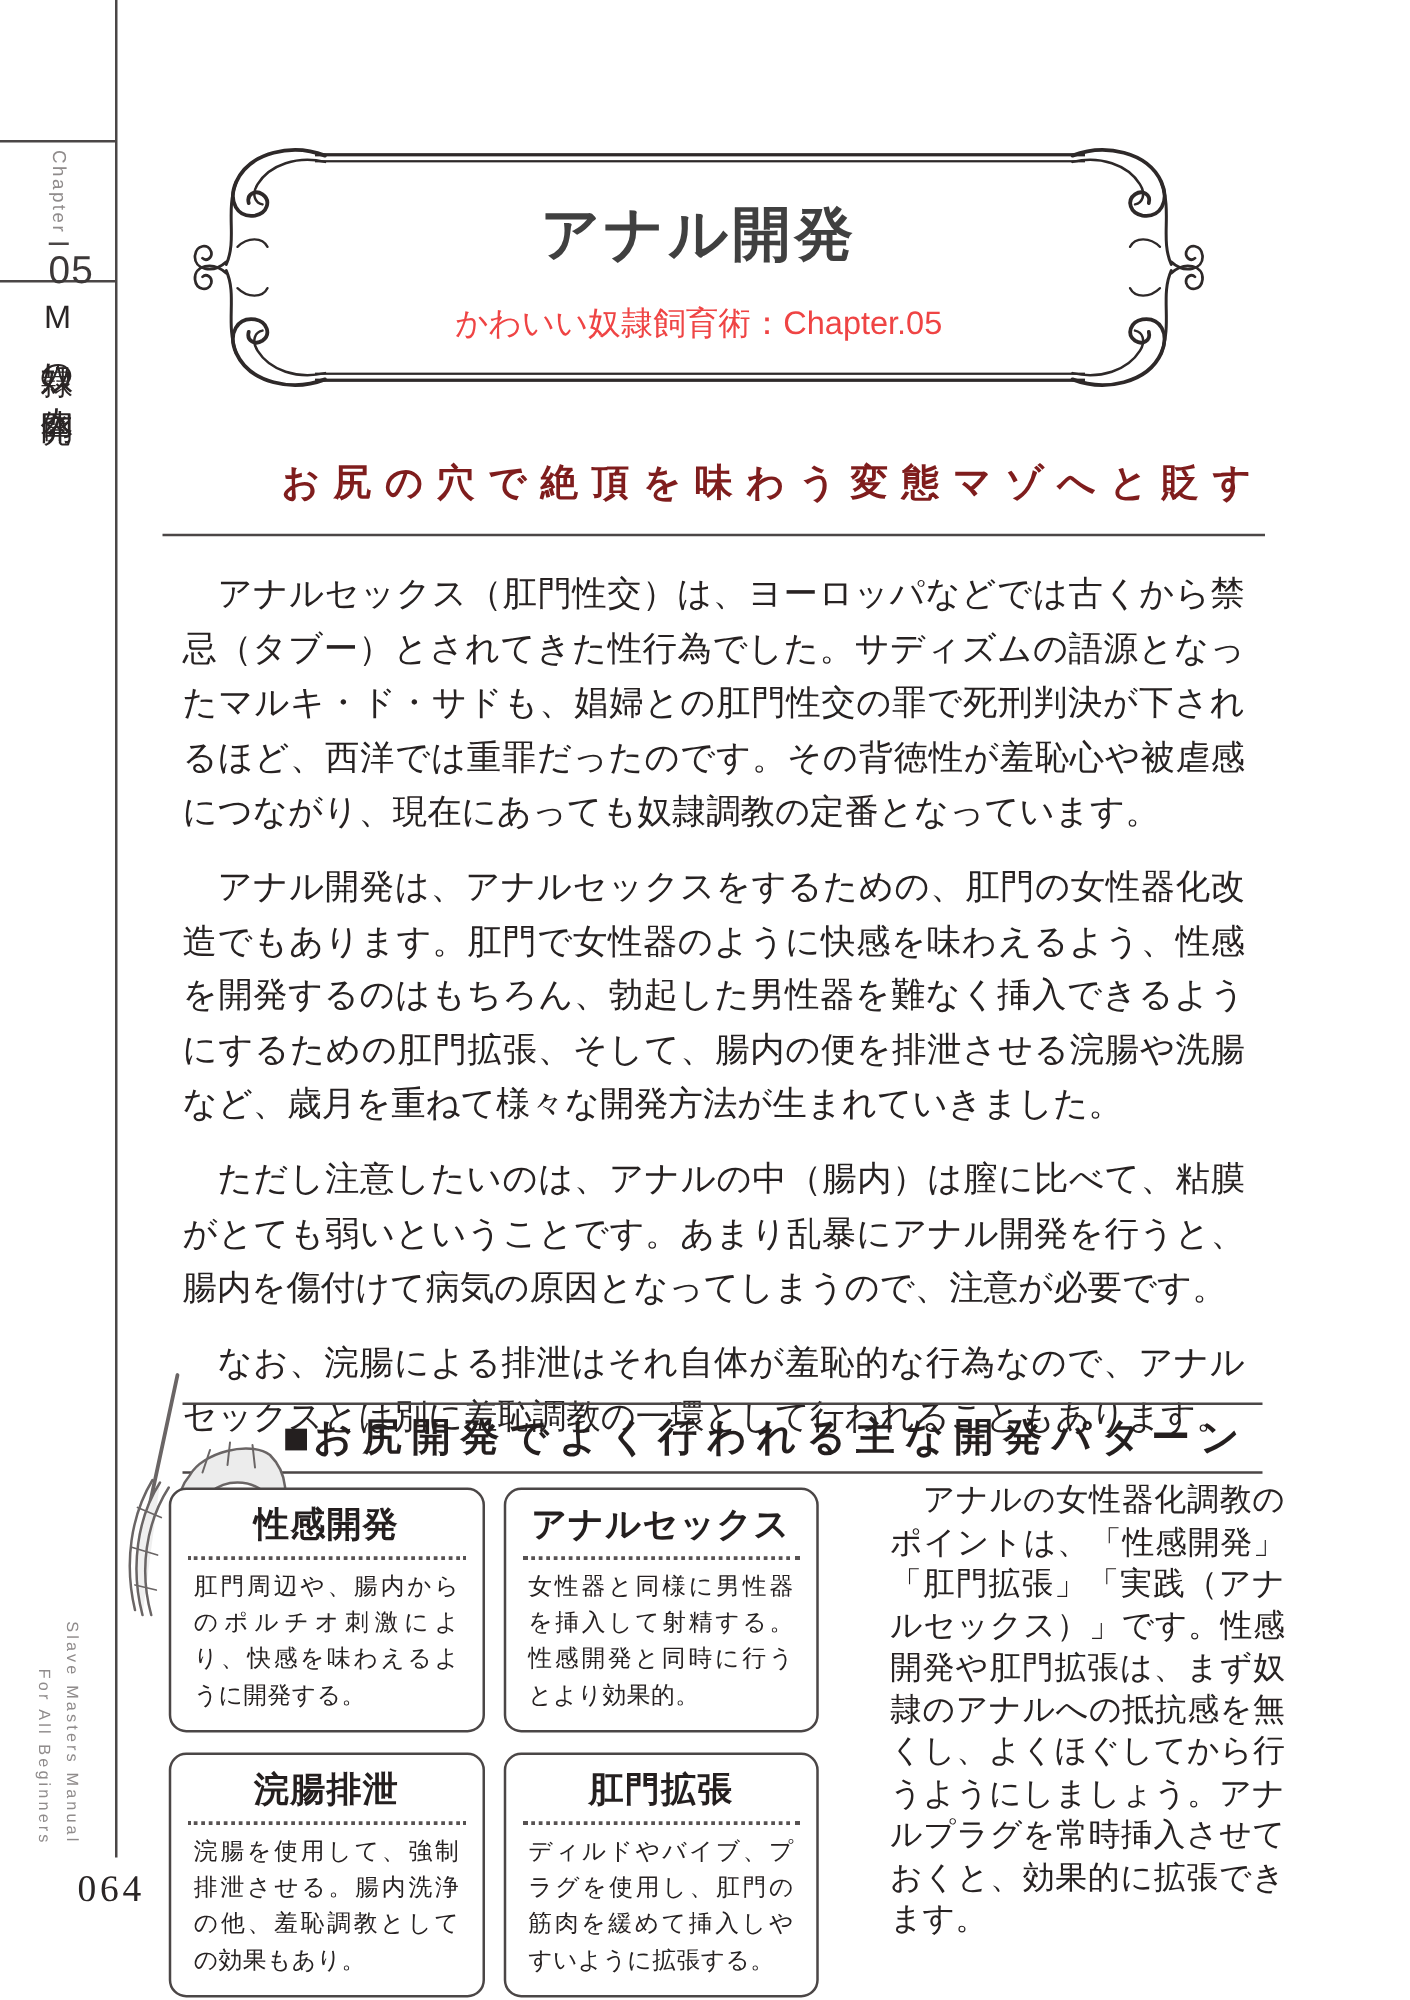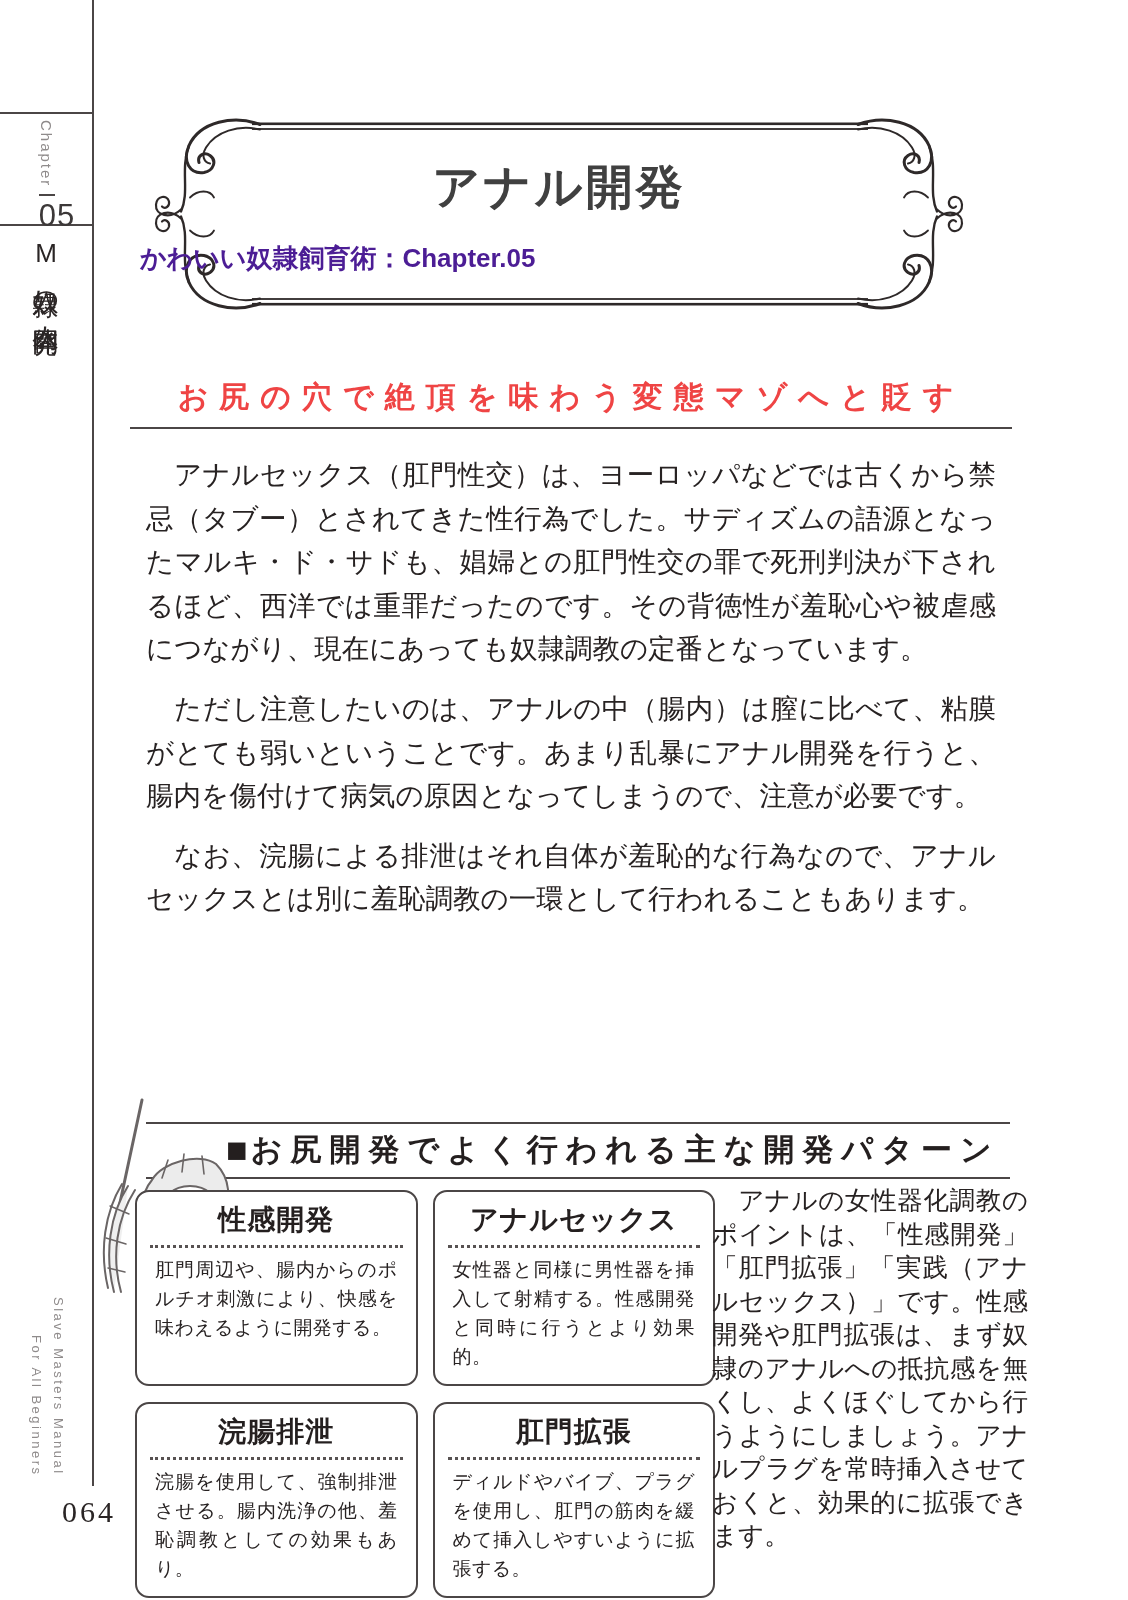--- a/index.html
+++ b/index.html
@@ -22,38 +22,38 @@
   .chapter-title-v .vtxt{writing-mode:vertical-rl;text-orientation:upright;font-size:26px;letter-spacing:2px;color:#2a2525;}
   .series-v{left:0;top:1268px;width:93px;height:212px;display:flex;justify-content:center;}
   .series-cols{writing-mode:vertical-rl;height:208px;text-align:end;color:#8f8b8b;font-size:13px;letter-spacing:2.5px;}
   .series-cols div{line-height:22px;}
   .pageno{left:62px;top:1495px;font-family:"Liberation Serif","DejaVu Serif",serif;font-size:30px;letter-spacing:3px;color:#2a2525;}
   
   .frame{left:140px;top:110px;width:838px;height:208px;}
   .frame svg{position:absolute;left:0;top:0;}
   .frame-title{position:absolute;left:0;right:0;top:46px;text-align:center;
     font-size:47px;font-weight:800;letter-spacing:3px;color:#404040;}
-  .frame-sub{position:absolute;left:0;right:0;top:131px;font-size:26px;color:#4c1d95;font-weight:bold;}
+  .frame-sub{position:absolute;left:0;right:0;top:131px;text-align:center;font-size:26px;color:#ef4444;}
   
-  .sec-head{left:130px;top:366px;width:882px;text-align:center;
+  .sec-head{left:130px;top:366px;width:882px;text-align:right;
     font-family:"Liberation Serif","DejaVu Serif",serif;font-weight:700;
-    font-size:30px;letter-spacing:11px;color:#ef4444;white-space:nowrap;margin-top:11px;}
+    font-size:30px;letter-spacing:11px;color:#7f1d1d;white-space:nowrap;}
   .sec-rule{left:130px;top:427px;width:882px;height:2px;background:#4b4646;}
   .bodytext{left:130px;top:437px;width:882px;font-size:27.5px;line-height:43.6px;
     text-align:justify;color:#272222;}
   .bodytext p{margin:16px;}
   
   .pat-rule-t{left:146px;top:1122px;width:864px;height:2px;}
   .pat-rule-b{left:146px;top:1177px;width:864px;height:2px;}
   .pat-head{left:226px;top:1129px;display:flex;align-items:center;
     font-family:"Liberation Serif","DejaVu Serif",serif;font-weight:700;color:#241f1f;white-space:nowrap;}
   .pat-bullet{font-size:36px;line-height:1;margin-right:3px;font-family:"Liberation Sans",sans-serif;}
   .pat-title{font-size:31px;letter-spacing:8px;}
   .mascot{left:98px;top:1094px;width:152px;height:260px;}
-  .grid{left:135px;top:1190px;width:580px;display:grid;grid-template-columns:1fr 1fr;column-gap:15px;row-gap:16px;}
+  .grid{left:135px;top:1190px;width:520px;display:grid;grid-template-columns:1fr 1fr;column-gap:15px;row-gap:16px;}
   .pbox{border:2.5px solid #4b4646;border-radius:14px;padding:9px 13px 8px;background:#ffffff;}
   .pbox h3{margin:0;text-align:center;font-size:28px;font-weight:700;color:#241f1f;letter-spacing:1px;}
   .pbox .dots{border:none;border-bottom:3px dotted #575252;margin:6px 0 7px;}
   .pbox p{margin:5px;font-size:19px;line-height:29px;text-align:justify;color:#272222;letter-spacing:0.4px;}
   .sidenote{left:712px;top:1184px;width:316px;font-size:25.5px;line-height:33.5px;
     text-align:justify;color:#272222;margin:0;}
   svg .ln{stroke:#2e2929;fill:none;stroke-linecap:round;}
 </style>
 </head>
 <body>
@@ -114,20 +114,21 @@
   </svg>
   <div class="frame-title">アナル開発</div>
   <div class="frame-sub">かわいい奴隷飼育術：Chapter.05</div>
 </div>
 
 <div class="abs sec-head">お尻の穴で絶頂を味わう変態マゾへと貶す</div>
 <div class="abs sec-rule"></div>
 
 <div class="abs bodytext">
   <p>　アナルセックス（肛門性交）は、ヨーロッパなどでは古くから禁忌（タブー）とされてきた性行為でした。サディズムの語源となったマルキ・ド・サドも、娼婦との肛門性交の罪で死刑判決が下されるほど、西洋では重罪だったのです。その背徳性が羞恥心や被虐感につながり、現在にあっても奴隷調教の定番となっています。</p>
+  <p>　アナル開発は、アナルセックスをするための、肛門の女性器化改造でもあります。肛門で女性器のように快感を味わえるよう、性感を開発するのはもちろん、勃起した男性器を難なく挿入できるようにするための肛門拡張、そして、腸内の便を排泄させる浣腸や洗腸など、歳月を重ねて様々な開発方法が生まれていきました。</p>
   <p>　ただし注意したいのは、アナルの中（腸内）は膣に比べて、粘膜がとても弱いということです。あまり乱暴にアナル開発を行うと、腸内を傷付けて病気の原因となってしまうので、注意が必要です。</p>
   <p>　なお、浣腸による排泄はそれ自体が羞恥的な行為なので、アナルセックスとは別に羞恥調教の一環として行われることもあります。</p>
 </div>
 
 <div class="abs hline pat-rule-t"></div>
 <div class="abs hline pat-rule-b"></div>
 
 <div class="abs pat-head">
   <span class="pat-bullet">■</span>
   <span class="pat-title">お尻開発でよく行われる主な開発パターン</span>

